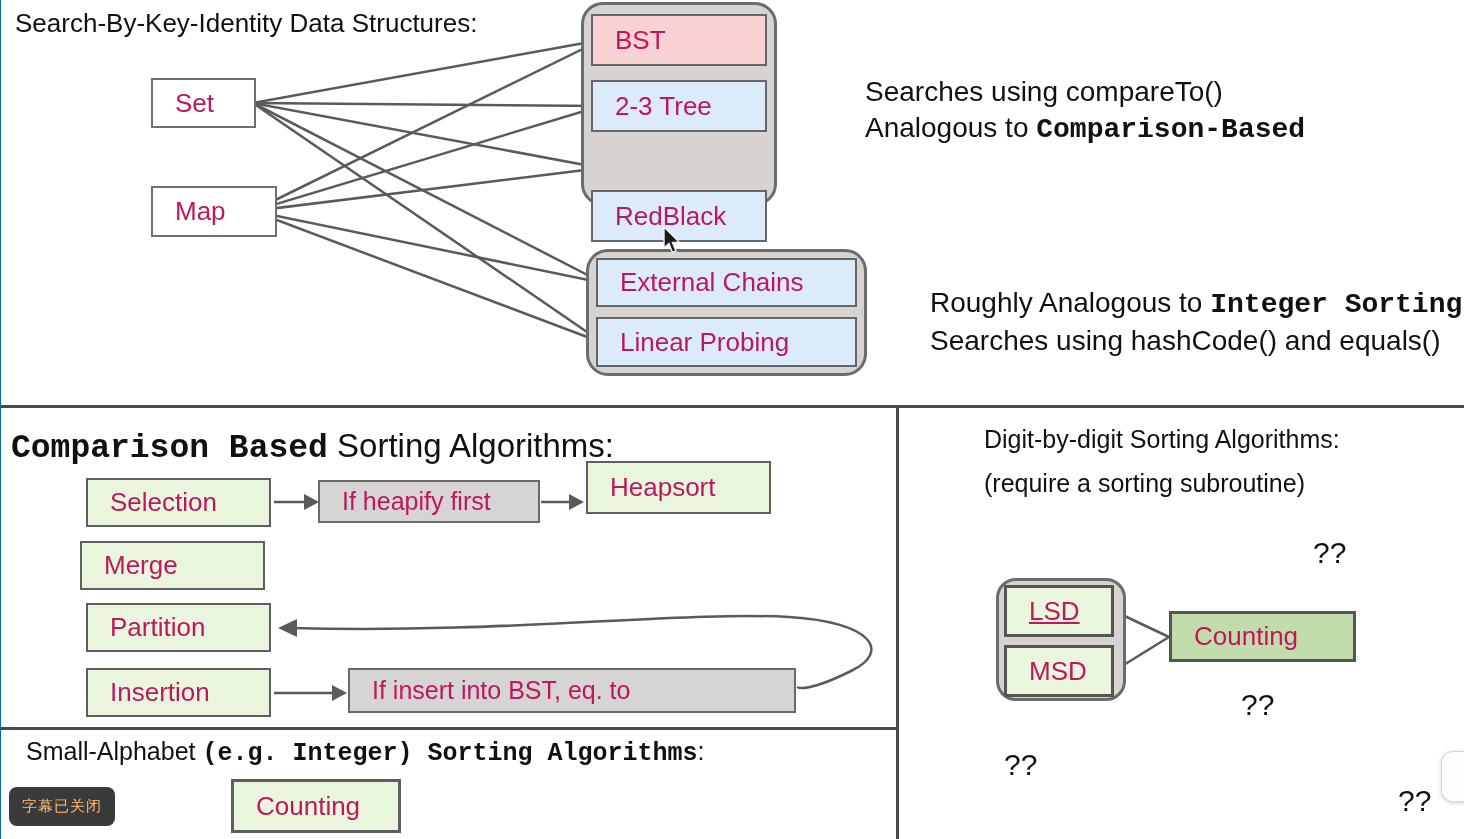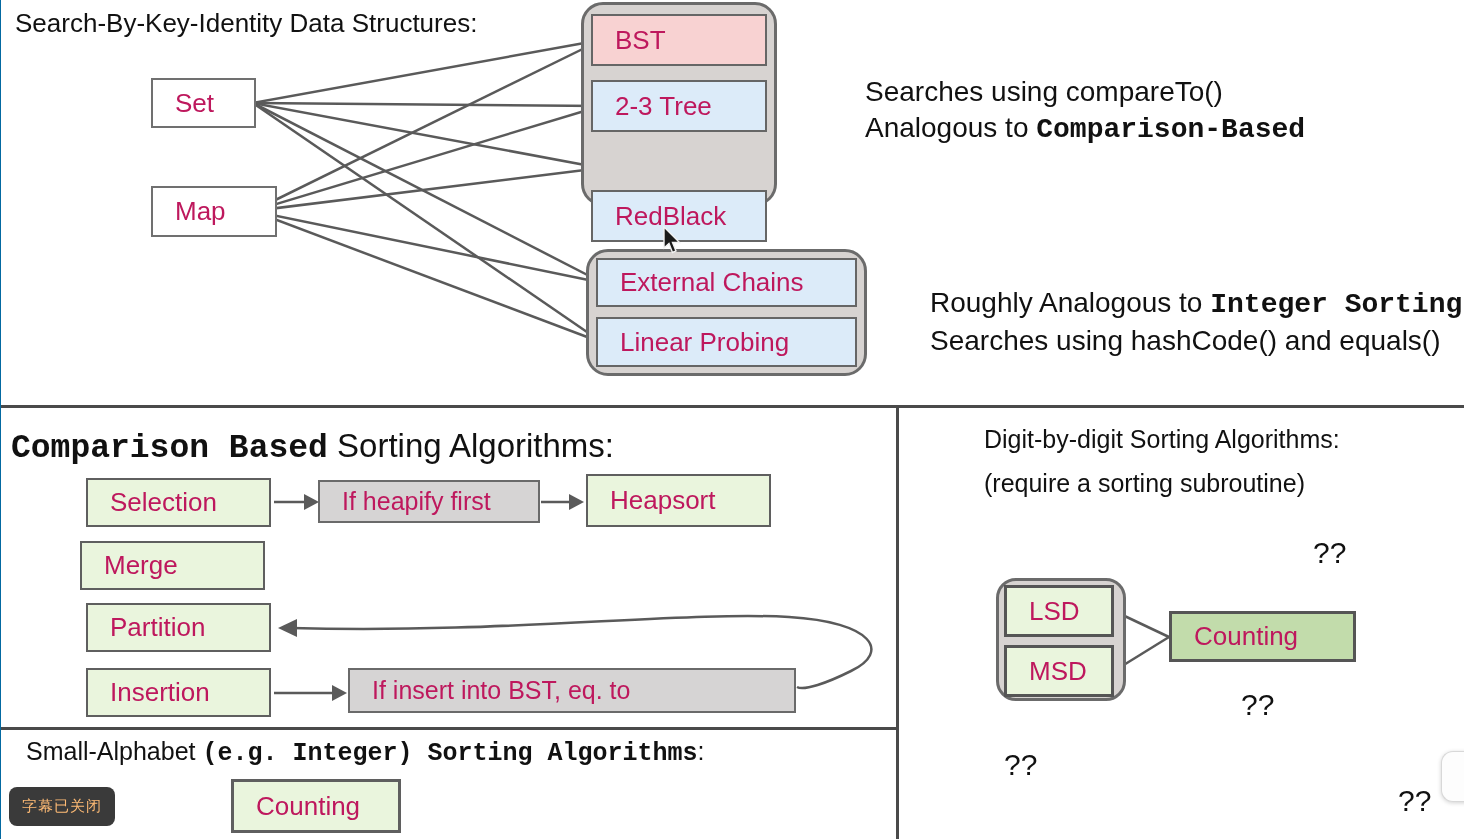--- a/index.html
+++ b/index.html
@@ -110,36 +110,36 @@
     </div>
     <div><span>Searches using hashCode() and equals()</span></div>
   </div>
 
   <div class="title" style="left:10px;top:427px;font-size:33px;">
     <span class="b">Comparison Based</span><span> Sorting Algorithms:</span>
   </div>
 
   <div class="box lgreen" style="left:85px;top:478px;width:185px;height:49px;">Selection</div>
   <div class="box gray" style="left:317px;top:480px;width:222px;height:43px;font-size:25px;">If heapify first</div>
-  <div class="box lgreen" style="left:585px;top:474px;width:185px;height:53px;">Heapsort</div>
+  <div class="box lgreen" style="left:585px;top:461px;width:185px;height:53px;">Heapsort</div>
   <div class="box lgreen" style="left:79px;top:541px;width:185px;height:49px;">Merge</div>
   <div class="box lgreen" style="left:85px;top:603px;width:185px;height:49px;">Partition</div>
   <div class="box lgreen" style="left:85px;top:668px;width:185px;height:49px;">Insertion</div>
   <div class="box gray" style="left:347px;top:668px;width:448px;height:45px;font-size:25px;">If insert into BST, eq. to</div>
 
   <div class="title" style="left:25px;top:737px;font-size:25px;">
     <span>Small-Alphabet </span><span class="b">(e.g. Integer) Sorting Algorithms</span><span>:</span>
   </div>
   <div class="box lgreen" style="left:230px;top:779px;width:170px;height:54px;border-width:3px;">Counting</div>
 
   <div class="title" style="left:983px;top:425px;font-size:25px;">Digit-by-digit Sorting Algorithms:</div>
   <div class="title" style="left:983px;top:469px;font-size:25px;">(require a sorting subroutine)</div>
 
   <div class="group" style="left:995px;top:578px;width:130px;height:123px;border-radius:20px;"></div>
-  <div class="box lgreen" style="left:1003px;top:585px;width:110px;height:52px;border-width:3px;border-color:#555;">LSD</div>
+  <div class="box lgreen" style="left:1003px;top:585px;width:110px;height:52px;border-width:3px;border-color:#555;text-decoration:underline;">LSD</div>
   <div class="box lgreen" style="left:1003px;top:645px;width:110px;height:52px;border-width:3px;border-color:#555;">MSD</div>
   <div class="box mgreen" style="left:1168px;top:611px;width:187px;height:51px;border-width:3px;">Counting</div>
 
   <div class="qmark" style="left:1312px;top:536px;">??</div>
   <div class="qmark" style="left:1240px;top:688px;">??</div>
   <div class="qmark" style="left:1003px;top:748px;">??</div>
   <div class="qmark" style="left:1397px;top:784px;">??</div>
 
   <div id="subtitle-badge">字幕已关闭</div>
 

